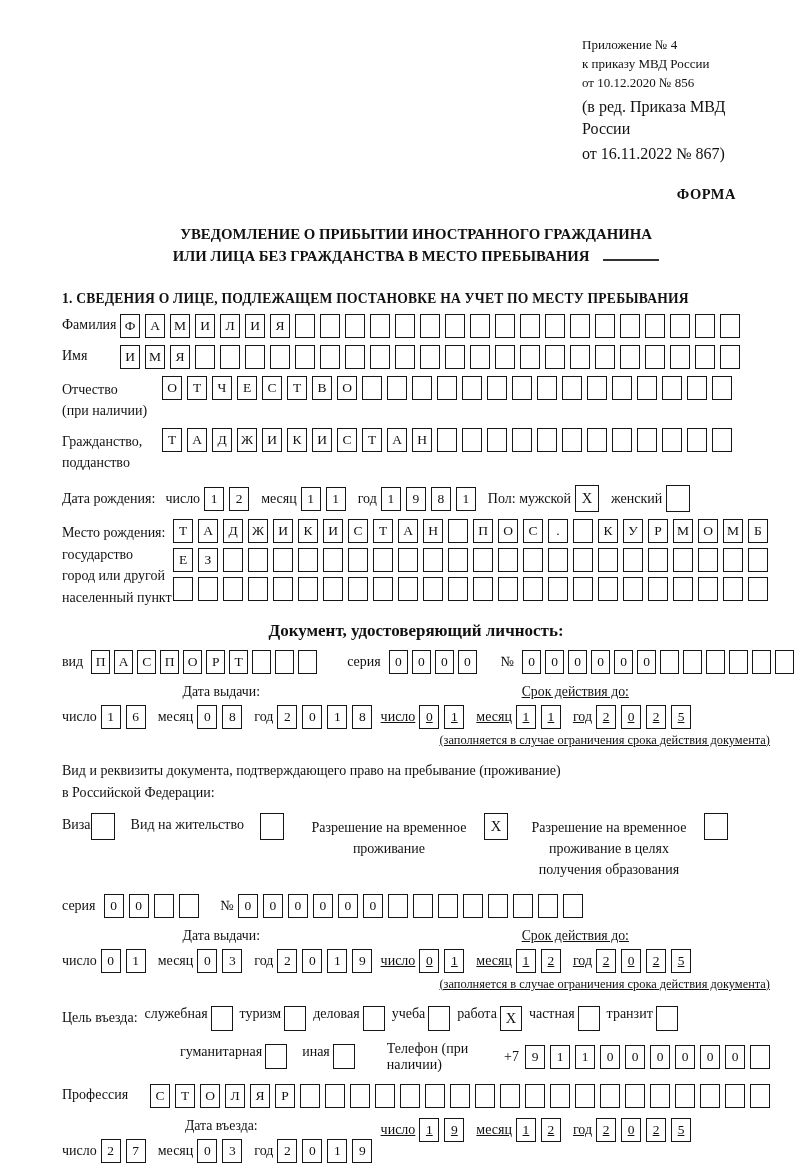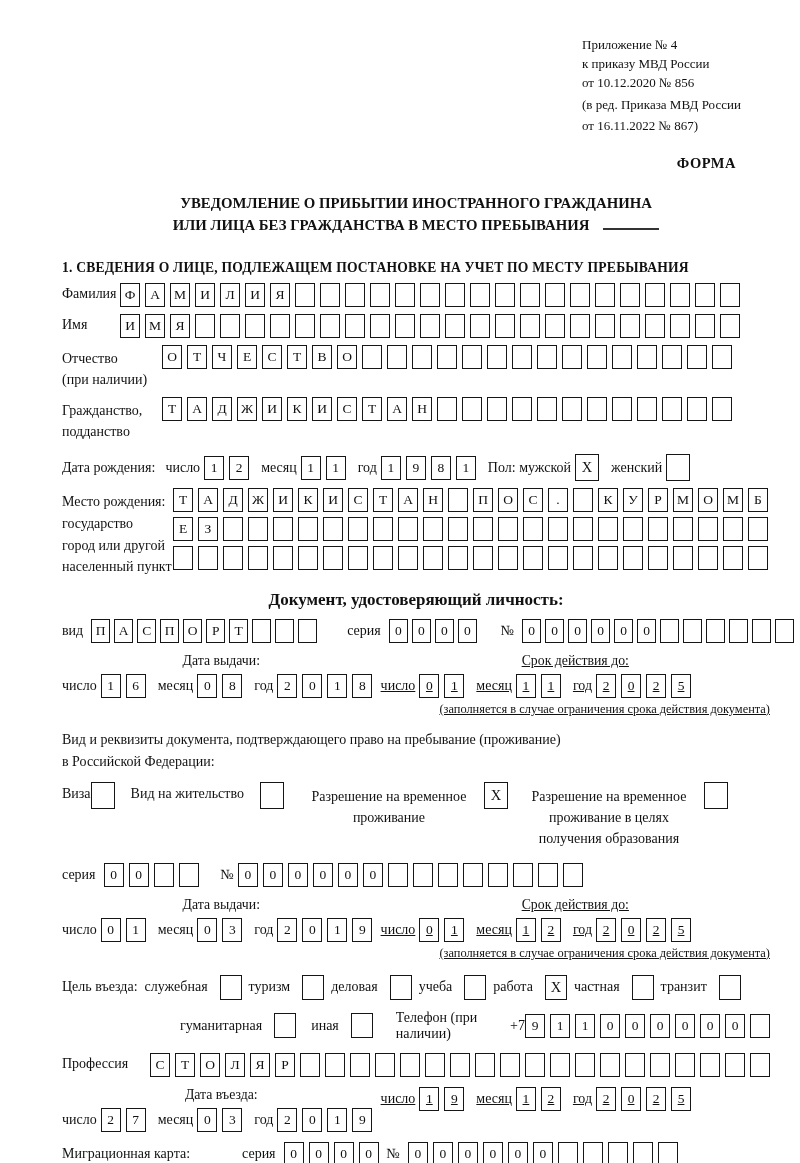--- a/index.html
+++ b/index.html
@@ -6,21 +6,21 @@
   html,body { background:#fff; }
   body {
     width:800px; height:1163px; overflow:hidden;
     font-family:"Liberation Serif", "DejaVu Serif", serif;
     color:#111; font-size:14px;
   }
   .page { padding:36px 30px 0 62px; }
 
   
   .annex { margin-left:auto; width:188px; font-size:13px; line-height:1.45; }
-  .annex .small { font-size:13px; margin-top:3px; line-height:1.4; }
+  .annex .small { font-size:16px; margin-top:3px; line-height:1.4; }
   .forma { text-align:right; padding-right:34px; font-weight:bold; font-size:14.5px; margin-top:20px; letter-spacing:.5px; }
 
   
   .title { text-align:center; font-weight:bold; font-size:14.8px; margin-top:20px; line-height:1.5; }
   .blank-line { display:inline-block; width:56px; border-bottom:2px solid #333; height:14px; margin-left:14px; }
 
   .sec-head { font-weight:bold; font-size:13.6px; margin-top:24px; letter-spacing:.2px; }
 
   
   .boxes { display:inline-flex; gap:5px; flex-wrap:nowrap; }
@@ -60,23 +60,23 @@
   .para { margin-top:12px; font-size:14px; line-height:1.6; }
 
   .rvp { display:flex; align-items:flex-start; margin-top:8px; }
   .rvp-opt { display:flex; align-items:flex-start; }
   .rvp-lbl { padding-top:4px; }
   .rvp-center { text-align:center; line-height:1.5; }
   .w170 { width:178px; }
   .w175 { width:182px; }
 
   .goal { display:flex; align-items:center; margin-top:14px; gap:7px; }
-  .goal-opt { display:flex; align-items:center; gap:12px; }
+  .goal-opt { display:flex; align-items:flex-start; gap:3px; }
   .goal2 { margin-top:10px; padding-left:118px;font-family:Liberation Serif, serif; }
-  .phone-part { display:flex; align-items:center; margin-left:16px;justify-content:flex-end; }
+  .phone-part { display:flex; align-items:center; gap:6px; margin-left:25px;justify-content:flex-end; }
 
   .mig { display:flex; align-items:center; margin-top:10px; }
 </style>
 </head>
 <body>
 
 <div class="page">
 
   <div class="annex">
     <div>Приложение № 4</div>

